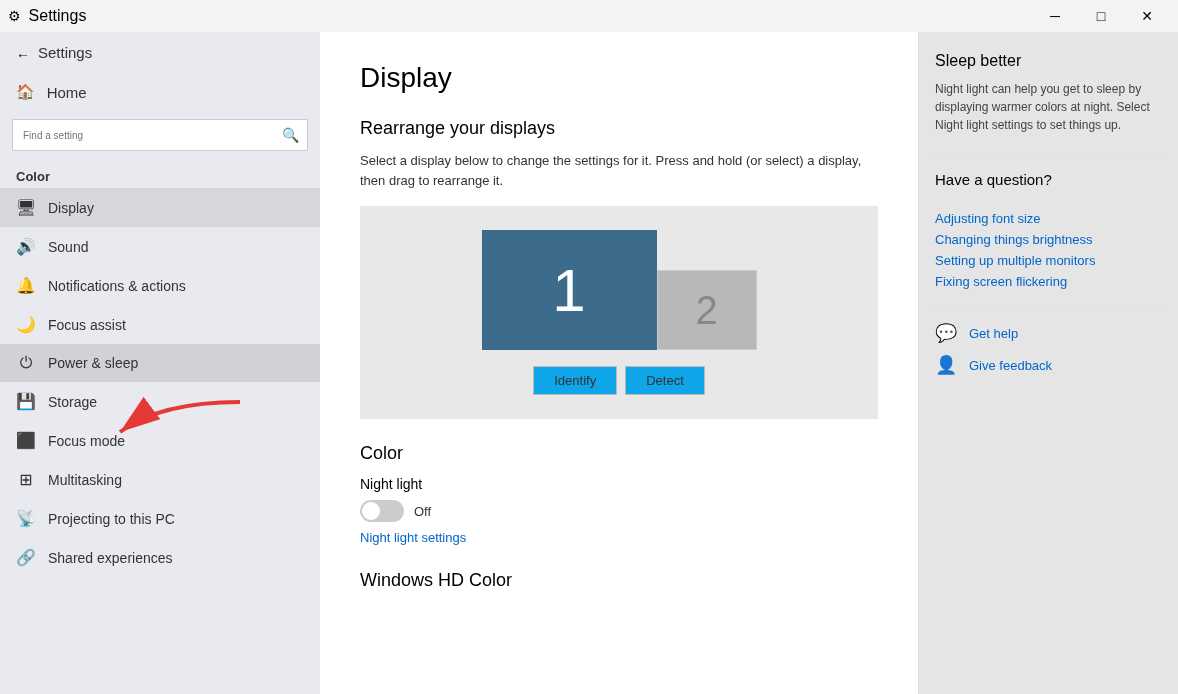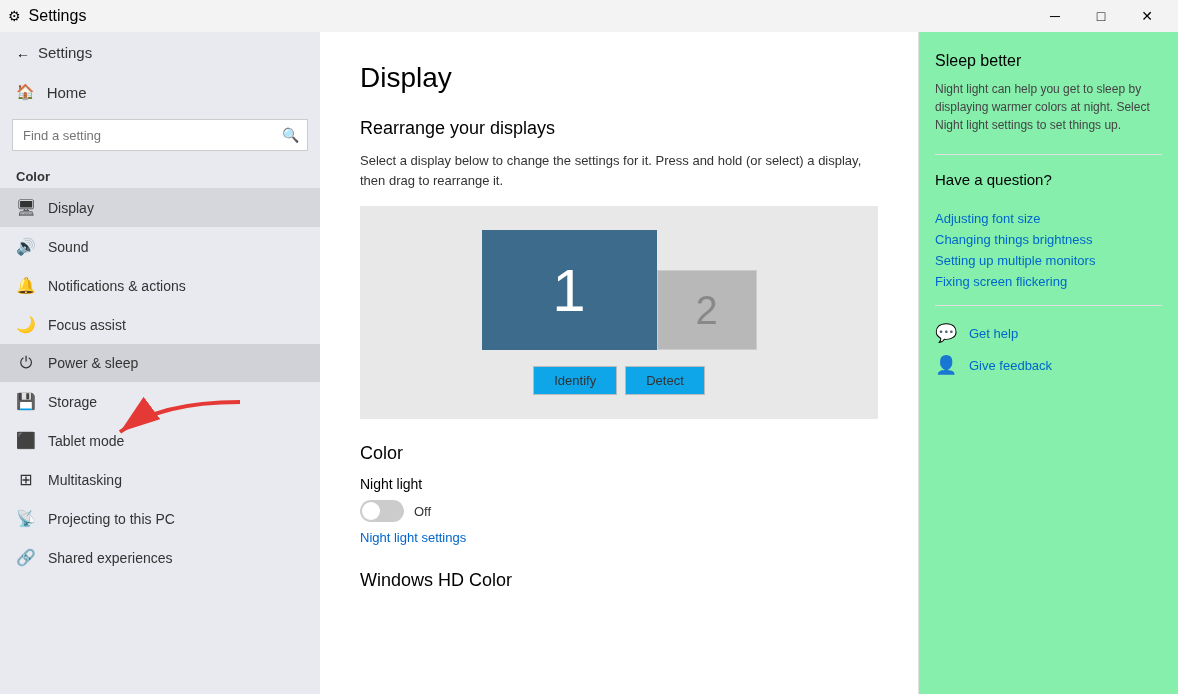--- a/index.html
+++ b/index.html
@@ -19,21 +19,21 @@
     .sidebar {
       width: 320px; background: #e8eaf0; flex-shrink: 0; display: flex; flex-direction: column; overflow-y: auto;
     }
     .sidebar-back { display: flex; align-items: center; gap: 8px; padding: 12px 16px; cursor: pointer; }
     .sidebar-back-icon { font-size: 14px; }
     .sidebar-app-title { font-size: 15px; color: #333; }
     .sidebar-home { display: flex; align-items: center; gap: 12px; padding: 10px 16px; cursor: pointer; font-size: 15px; color: #333; }
     .sidebar-search { margin: 8px 12px; position: relative; }
     .sidebar-search input {
       width: 100%; padding: 6px 30px 6px 10px; border: 1px solid #ccc; background: #fff;
-      font-size: 13px; outline: none; height: 32px;
+      font-size: 10px; outline: none; height: 32px;
     }
     .sidebar-search-icon { position: absolute; right: 8px; top: 50%; transform: translateY(-50%); font-size: 14px; color: #555; }
     .sidebar-section-label { padding: 10px 16px 4px; font-size: 13px; font-weight: 600; color: #333; }
     .sidebar-item {
       display: flex; align-items: center; gap: 12px; padding: 10px 16px; cursor: pointer;
       font-size: 14px; color: #333; position: relative;
     }
     .sidebar-item.active { background: rgba(0,0,0,0.08); }
     .sidebar-item-icon { font-size: 16px; width: 20px; text-align: center; }
     .sidebar-item-label { flex: 1; }
@@ -71,21 +71,21 @@
     .toggle {
       width: 44px; height: 22px; background: #ccc; border-radius: 11px; position: relative; cursor: pointer;
     }
     .toggle-knob { width: 18px; height: 18px; background: #fff; border-radius: 50%; position: absolute; top: 2px; left: 2px; }
     .toggle-label { font-size: 13px; color: #333; }
     .night-light-link { color: #0066cc; font-size: 13px; cursor: pointer; text-decoration: none; margin-top: 8px; display: inline-block; }
 
     .windows-hd-title { font-size: 18px; font-weight: 400; margin-top: 24px; }
 
     
-    .right-panel { width: 260px; padding: 20px 16px; background: #86efac; flex-shrink: 0; border-left: 1px solid #e0e0e0; overflow-y: auto; }
+    .right-panel { width: 260px; padding: 20px 16px; background: #e5e5e5; flex-shrink: 0; border-left: 1px solid #e0e0e0; overflow-y: auto; }
     .right-section-title { font-size: 16px; font-weight: 400; margin-bottom: 10px; color: #000; }
     .right-desc { font-size: 12px; color: #444; line-height: 1.5; margin-bottom: 20px; }
     .question-title { font-size: 15px; font-weight: 400; margin-bottom: 23px; color: #000; }
     .right-link { display: block; color: #0066cc; font-size: 13px; cursor: pointer; margin-bottom: 6px; text-decoration: none; }
     .right-divider { border: none; border-top: 1px solid #e0e0e0; margin: 16px 0; }
     .help-row { display: flex; align-items: center; gap: 10px; margin-bottom: 10px; cursor: pointer; }
     .help-icon { font-size: 18px; color: #555; width: 24px; text-align: center; }
     .help-link { color: #0066cc; font-size: 13px; }
 
     
@@ -158,21 +158,21 @@
       <span class="sidebar-item-label">Power &amp; sleep</span>
     </div>
 
     <div class="sidebar-item">
       <span class="sidebar-item-icon">💾</span>
       <span class="sidebar-item-label">Storage</span>
     </div>
 
     <div class="sidebar-item">
       <span class="sidebar-item-icon">⬛</span>
-      <span class="sidebar-item-label">Tablet mode</span>
+      <span class="sidebar-item-label">Focus mode</span>
     </div>
 
     <div class="sidebar-item">
       <span class="sidebar-item-icon">⊞</span>
       <span class="sidebar-item-label">Multitasking</span>
     </div>
 
     <div class="sidebar-item">
       <span class="sidebar-item-icon">📡</span>
       <span class="sidebar-item-label">Projecting to this PC</span>

